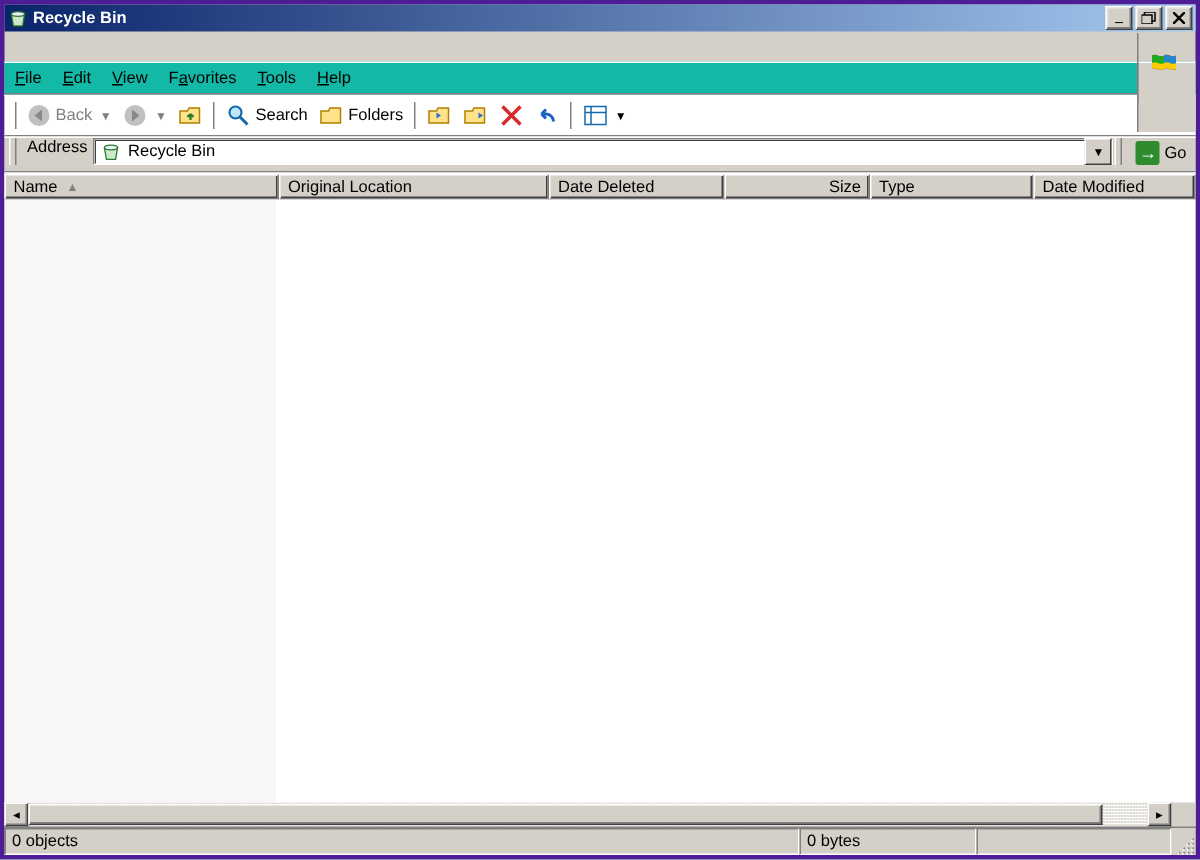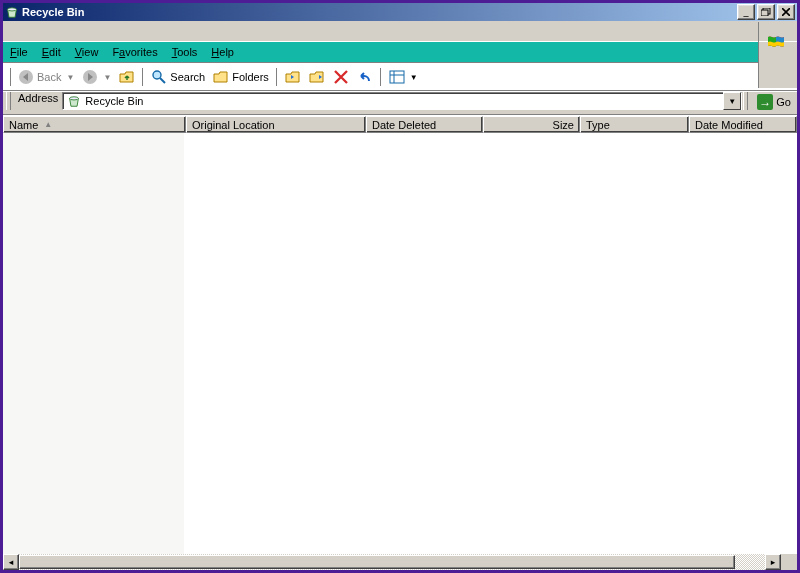--- a/index.html
+++ b/index.html
@@ -242,14 +242,29 @@
 
   <div class="hscroll">
     <div class="sb-btn">◂</div>
     <div class="sb-track">
       <div class="sb-thumb" style="width:96%"></div>
     </div>
     <div class="sb-btn">▸</div>
     <div class="sb-corner"></div>
   </div>
 
+  <div class="status">
+    <div class="stat-pane" style="flex:1">
+        <span>0 objects</span>
+      </div>
+    <div class="stat-pane" style="width:118px">
+        <span>0 bytes</span>
+      </div>
+    <div class="stat-pane" style="width:130px"></div>
+    <div class="grip-corner">
+      <svg width="12" height="12" viewBox="0 0 12 12">
+        <path d="M11 1v1h-1V1zM11 4v1h-1V4zM8 4v1H7V4zM11 7v1h-1V7zM8 7v1H7V7zM5 7v1H4V7zM11 10v1h-1v-1zM8 10v1H7v-1zM5 10v1H4v-1zM2 10v1H1v-1z" fill="#808080"></path>
+        <path d="M10 2v1H9V2zM10 5v1H9V5zM7 5v1H6V5zM10 8v1H9V8zM7 8v1H6V8zM4 8v1H3V8zM10 11v1H9v-1zM7 11v1H6v-1zM4 11v1H3v-1zM1 11v1H0v-1z" fill="#fff"></path>
+      </svg>
+    </div>
+  </div>
 
 </div>
 
 </body></html>

